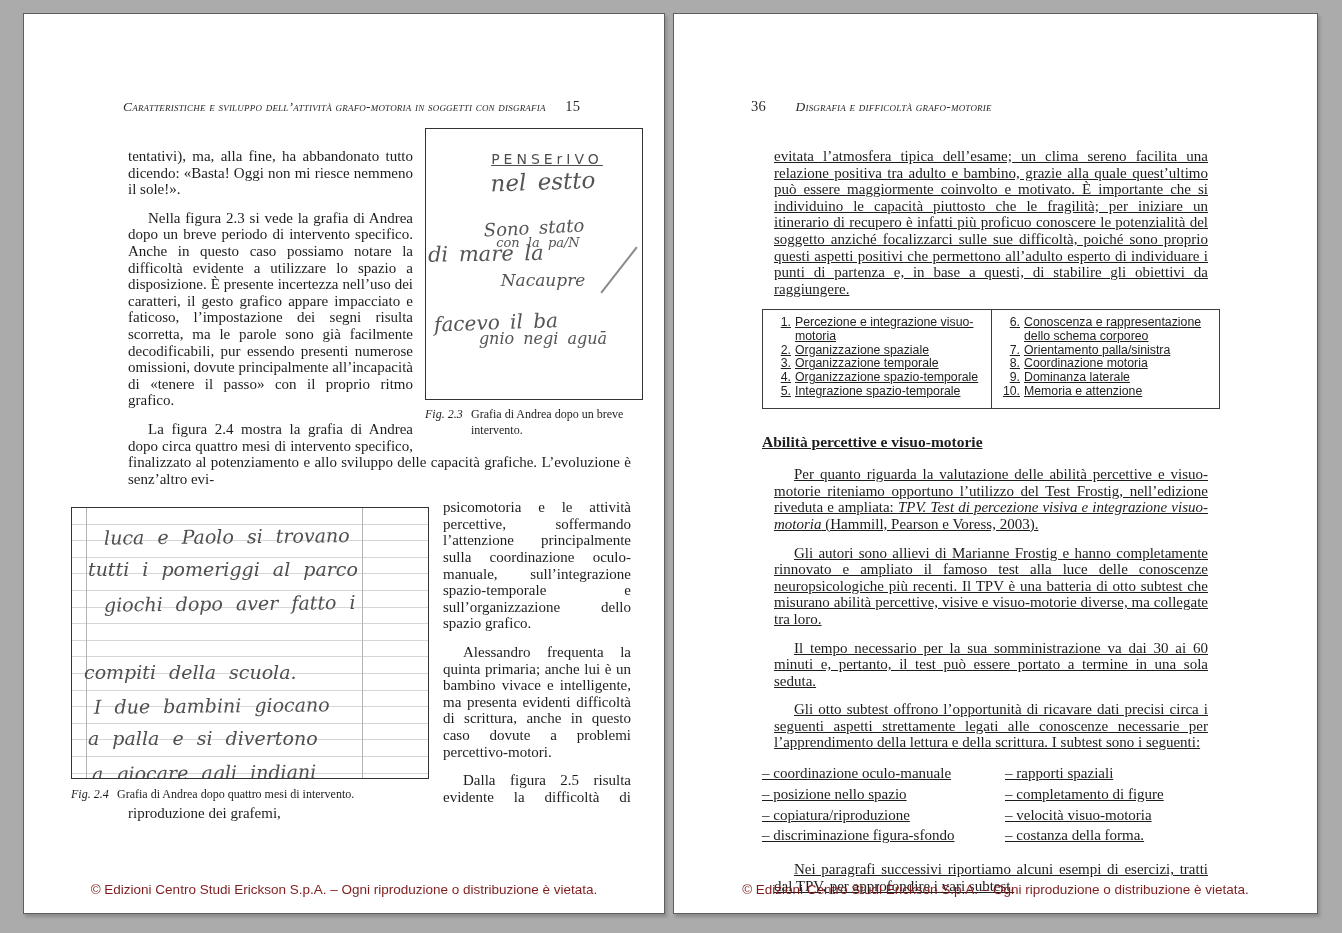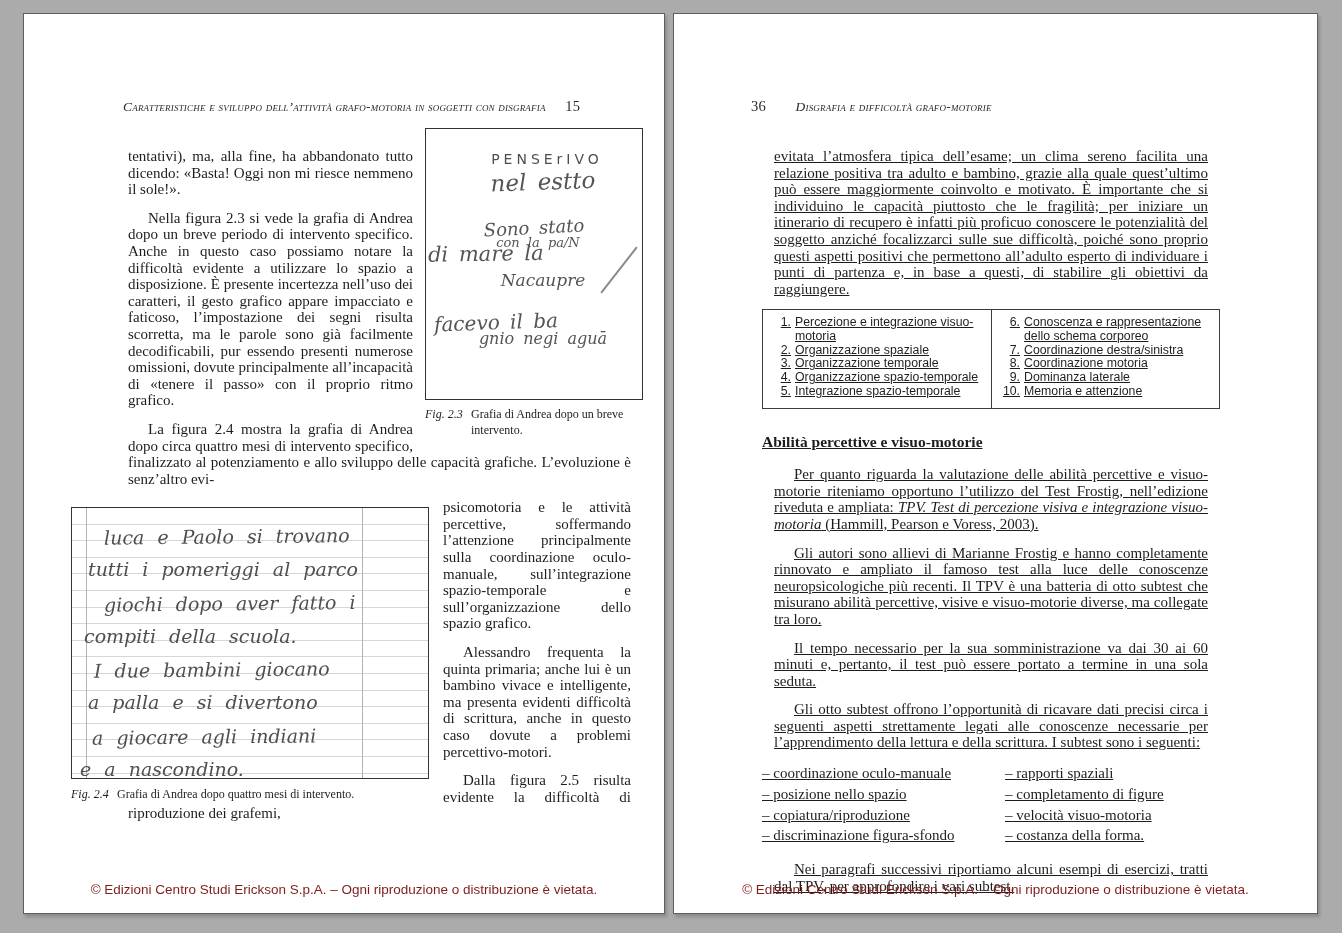--- a/index.html
+++ b/index.html
@@ -36,21 +36,21 @@
   .body-left{left:92px;width:527px;}
   .body-right{left:88px;width:458px;text-decoration:underline;}
   p{margin:12px;}
   .ind{text-indent:20px;}
 
   
   .fig23wrap{float:right;width:218px;margin:-8px 0 6px 12px;}
   .hwbox{border:1px solid #333;box-sizing:border-box;position:relative;background:#fff;}
   .hwbox23{height:272px;padding-top:22px;overflow:hidden;}
   .hw{font-family:"DejaVu Serif", serif;font-style:italic;color:#555;word-spacing:4px;white-space:nowrap;}
-  .f23-1{font-family:"DejaVu Sans", sans-serif;font-style:normal;letter-spacing:4px;font-size:14px;text-align:center;padding-left:26px;color:#4e4e4e;}
+  .f23-1{font-family:"DejaVu Sans", sans-serif;font-style:normal;letter-spacing:4px;font-size:14px;text-align:center;padding-left:26px;color:#4e4e4e;text-decoration:underline;}
   .f23-2{font-size:23px;text-align:center;padding-left:18px;margin-top:6px;transform:rotate(-2deg);}
   .f23-3{font-size:18px;text-align:center;margin-top:30px;transform:rotate(-3deg);}
   .f23-4{font-size:13px;text-align:center;margin-top:-2px;padding-left:8px;}
   .f23-5{font-size:21px;margin-top:-6px;padding-left:2px;transform:rotate(-1deg);}
   .f23-6{font-size:17px;text-align:center;margin-top:10px;padding-left:18px;}
   .f23-7{font-size:20px;margin-top:24px;padding-left:8px;transform:rotate(-2deg);}
   .f23-8{font-size:16px;text-align:center;margin-top:2px;padding-left:18px;}
   .stroke23{position:absolute;top:112px;right:22px;width:2px;height:58px;background:#8a8a8a;transform:rotate(38deg);}
 
   
@@ -58,21 +58,21 @@
   .hwbox24{
     height:272px;padding:12px 0 0 26px;overflow:hidden;
     background:repeating-linear-gradient(to bottom,#ffffff 0 15.6px,#d6d6d6 15.6px 16.6px);
   }
   .vline{position:absolute;top:0;bottom:0;width:1px;background:#b3b3b3;}
   .vline-l{left:14px;}
   .vline-r{left:290px;}
   .hw24{font-size:19px;line-height:33.2px;color:#4f4f4f;word-spacing:7px;position:relative;z-index:1;}
   .hw24:nth-of-type(odd){transform:rotate(-.6deg);}
   .g1{padding-left:6px;}  .g2{margin-left:-10px;} .g3{padding-left:6px;}
-  .g4{margin-left:-14px;} .g5{margin-left:-4px;}  .g6{margin-left:-10px;}
+  .g4{margin-left:-14px;margin-top:36px;} .g5{margin-left:-4px;}  .g6{margin-left:-10px;}
   .g7{margin-left:-6px;}  .g8{margin-left:-18px;}
 
   
   .cap{display:flex;font-size:12px;line-height:15.6px;color:#1d1d1d;text-align:left;}
   .cap-label{font-style:italic;flex:0 0 46px;}
   .cap23{margin-top:7px;width:212px;}
   .cap24{margin-top:8px;}
 
   
   .tabhead{margin-top:13px;text-align:center;font-family:"Liberation Sans", sans-serif;
@@ -195,21 +195,21 @@
             <span class="ttxt">Integrazione spazio-temporale</span>
           </div>
         </div>
         <div class="tcell tcell-r">
           <div class="titem">
             <span class="tnum">6.</span>
             <span class="ttxt">Conoscenza e rappresentazione dello schema corporeo</span>
           </div>
           <div class="titem">
             <span class="tnum">7.</span>
-            <span class="ttxt">Coordinazione destra/sinistra</span>
+            <span class="ttxt">Orientamento palla/sinistra</span>
           </div>
           <div class="titem">
             <span class="tnum">8.</span>
             <span class="ttxt">Coordinazione motoria</span>
           </div>
           <div class="titem">
             <span class="tnum">9.</span>
             <span class="ttxt">Dominanza laterale</span>
           </div>
           <div class="titem">

